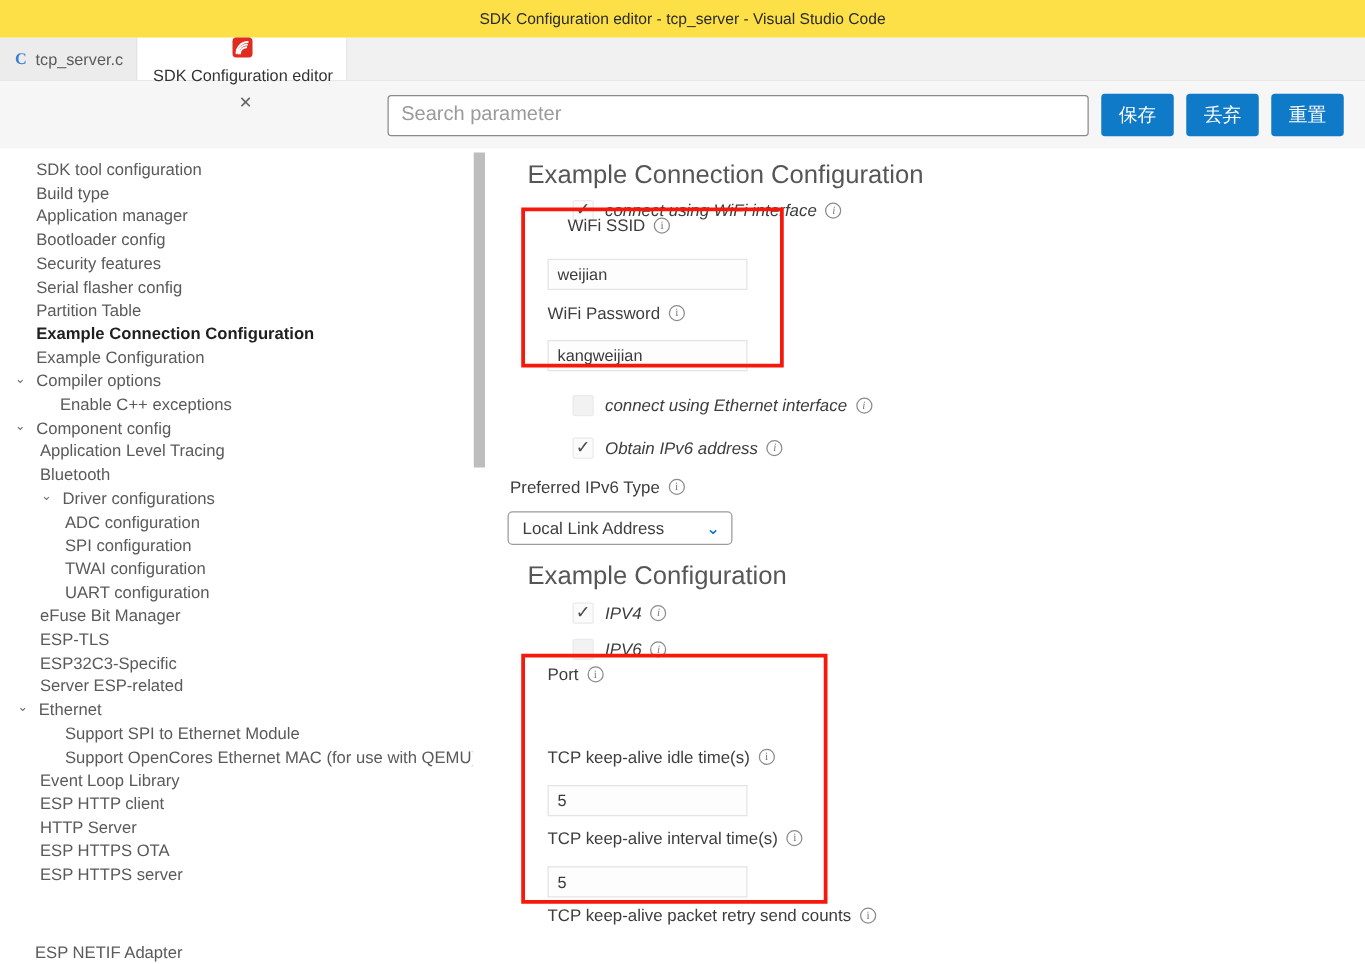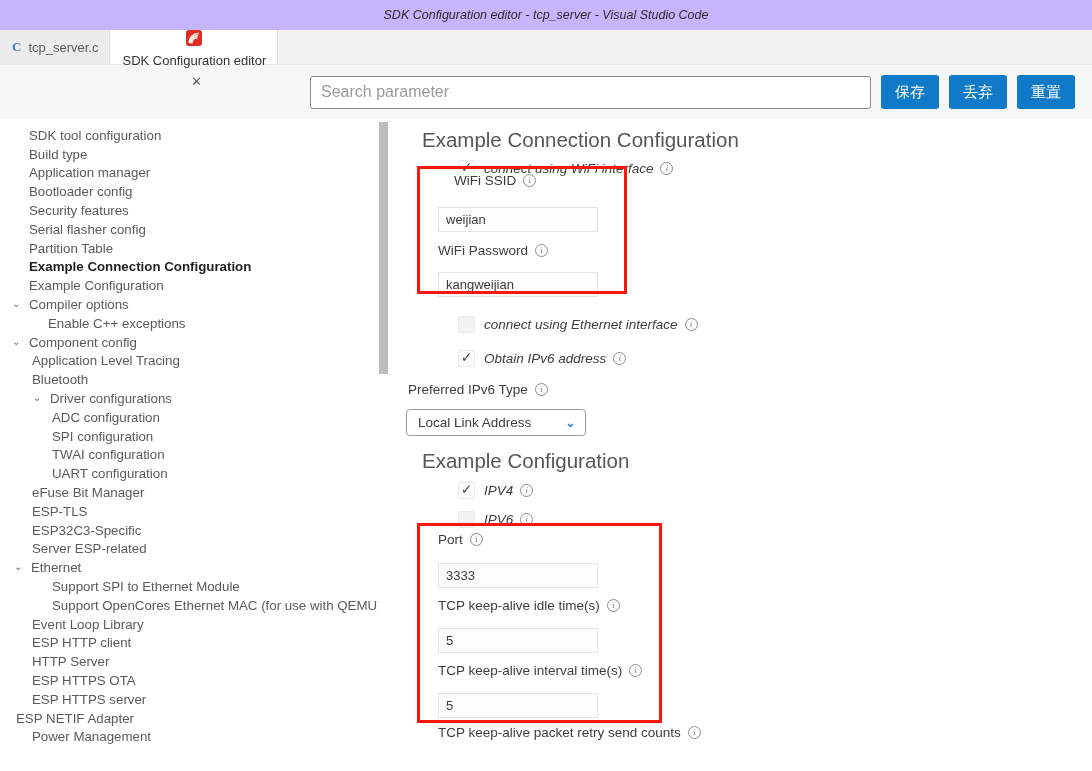--- a/index.html
+++ b/index.html
@@ -7,29 +7,28 @@
     margin: 0; padding: 0;
     width: 1092px; height: 771px;
     overflow: hidden;
     background: #ffffff;
     font-family: "Liberation Sans", "DejaVu Sans", sans-serif;
   }
 
   
   .titlebar {
     height: 30px;
-    background: #c4b5fd;
+    background: #fde047;
     display: flex;
     align-items: center;
     justify-content: center;
     color: #2b2b2b;
     font-size: 12.5px;
     position: relative;
     user-select: none;
-    font-style: italic;
   }
 
   
   .tabstrip {
     height: 35px;
     background: #f1f1f1;
     display: flex;
     align-items: stretch;
     border-bottom: 1px solid #e8e8e8;
   }
@@ -408,21 +407,21 @@
     </div>
     <div class="tree-item" style="padding-left:32px;">
       <span>HTTP Server</span>
     </div>
     <div class="tree-item" style="padding-left:32px;">
       <span>ESP HTTPS OTA</span>
     </div>
     <div class="tree-item" style="padding-left:32px;">
       <span>ESP HTTPS server</span>
     </div>
-    <div class="tree-item" style="padding-left:16px;">
+    <div class="tree-item" style="padding-left:28px;margin-top:43px;">
       <span>ESP NETIF Adapter</span>
     </div>
     <div class="tree-item" style="padding-left:32px;">
       <span>Power Management</span>
     </div>
   </div>
 
   <div class="vscroll-track">
     <div class="vscroll-thumb" style="top:3px; height:252px;"></div>
   </div>
@@ -504,21 +503,20 @@
       <span class="row-label">
         <span>IPV6</span>
         <span class="info-icon">i</span>
       </span>
     </div>
 
     <div class="field-label abs" style="left:16px; top:413px; padding-left:30px;">
       <span>Port</span>
       <span class="info-icon">i</span>
     </div>
-    <input class="text-field abs" style="left: 46px; top: 444px;" type="text" value="3333">
 
     <div class="field-label abs" style="left:46px; top:479px;">
       <span>TCP keep-alive idle time(s)</span>
       <span class="info-icon">i</span>
     </div>
     <input class="text-field abs" style="left: 46px; top: 509px;" type="text" value="5">
 
     <div class="field-label abs" style="left:46px; top:544px;">
       <span>TCP keep-alive interval time(s)</span>
       <span class="info-icon">i</span>

